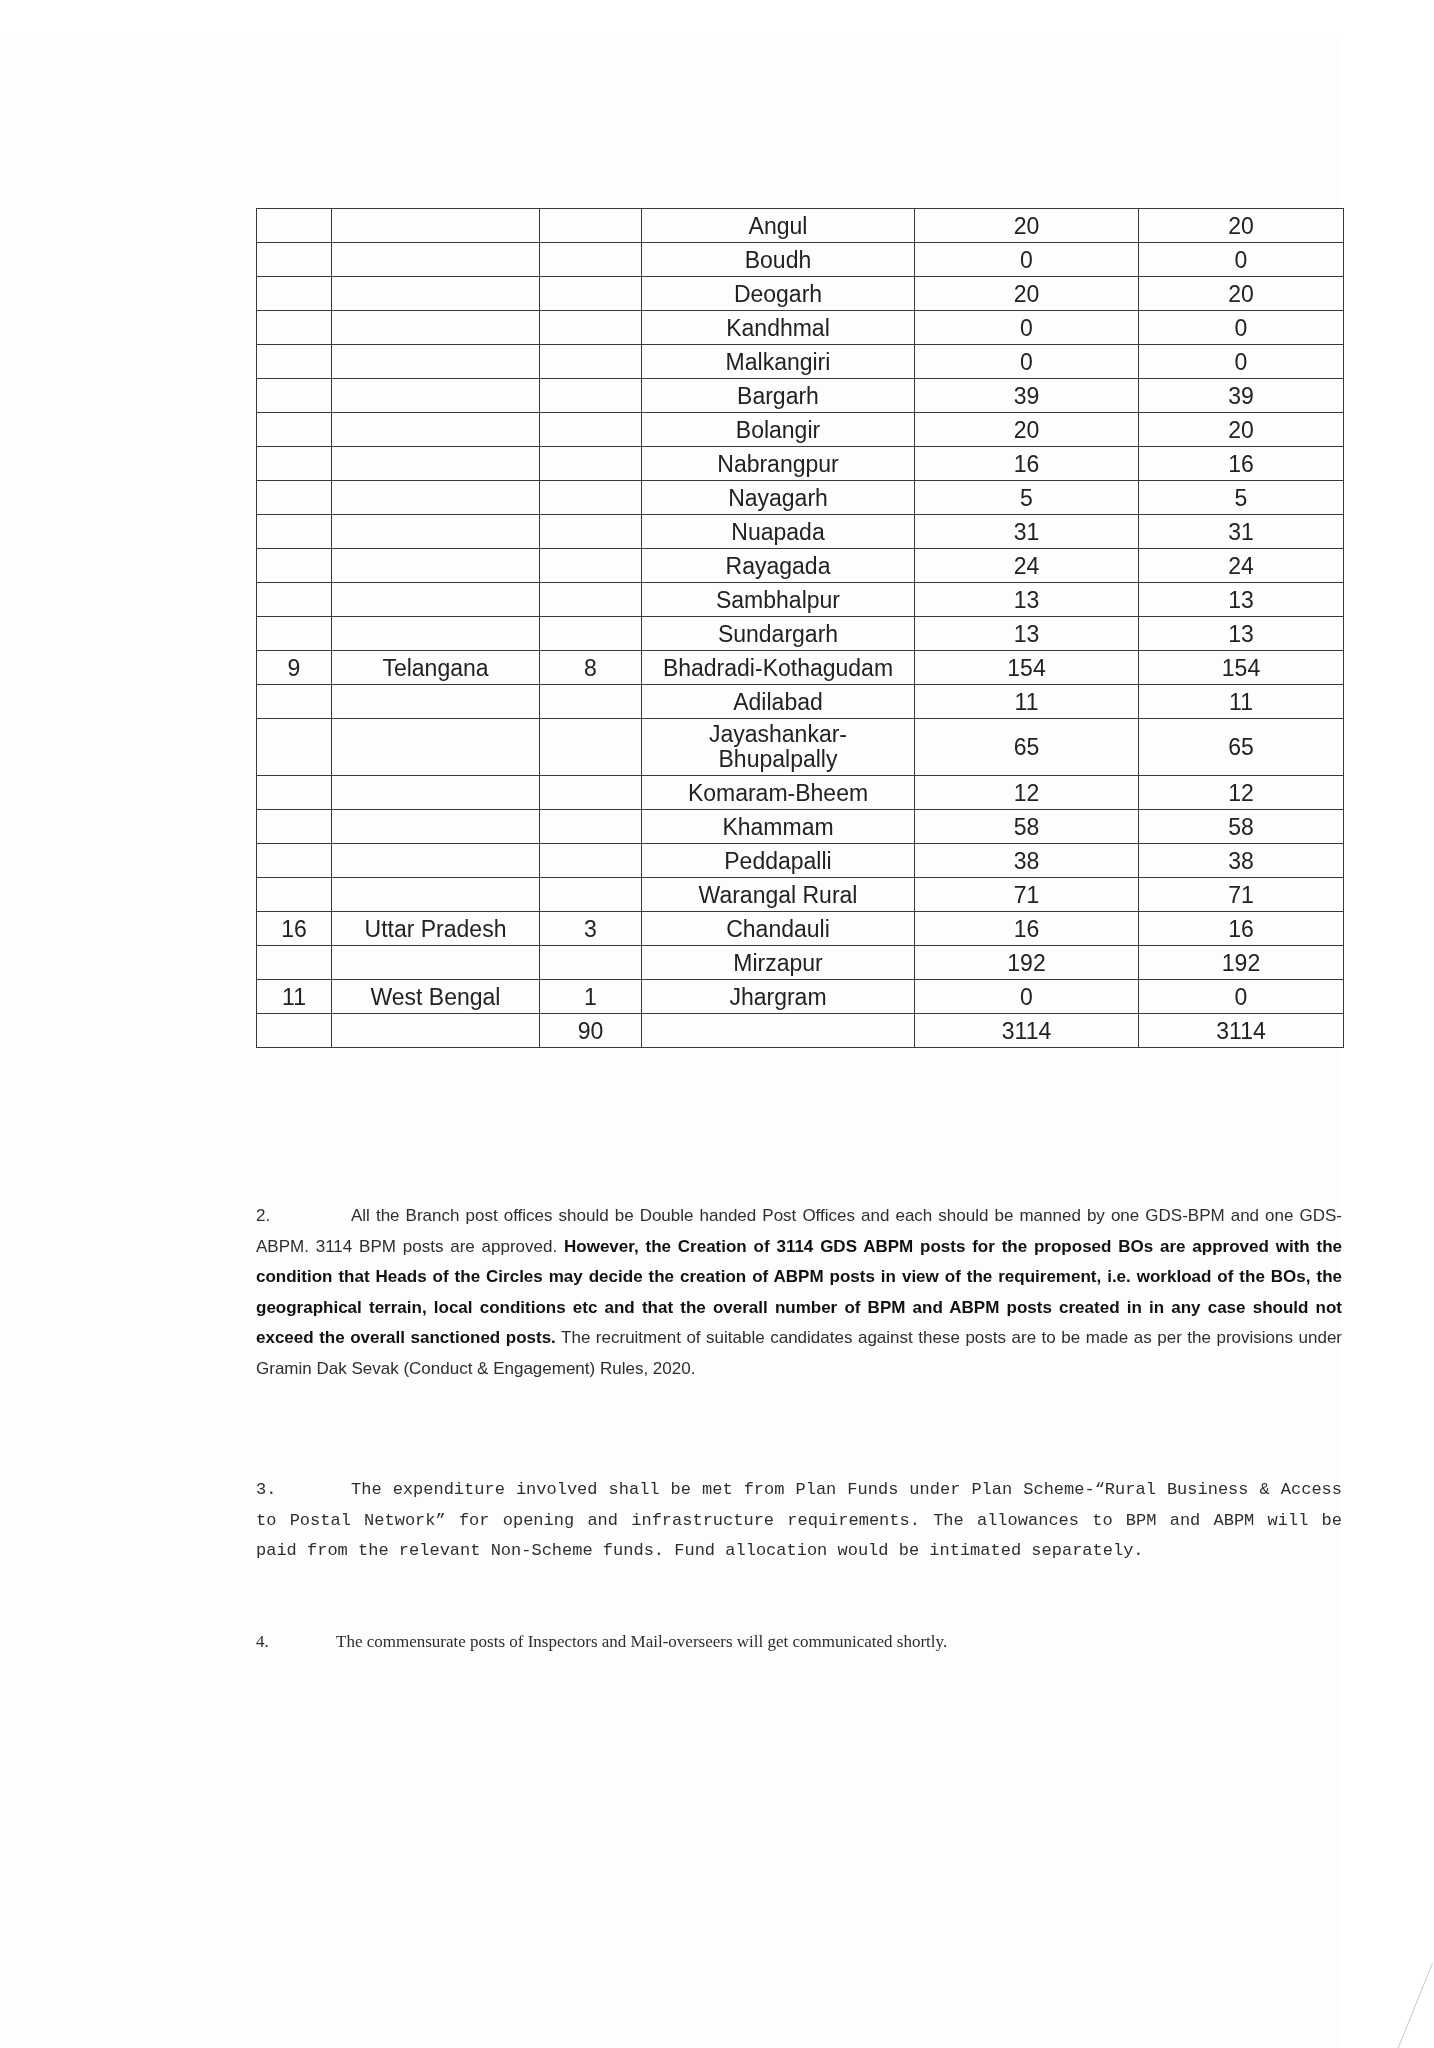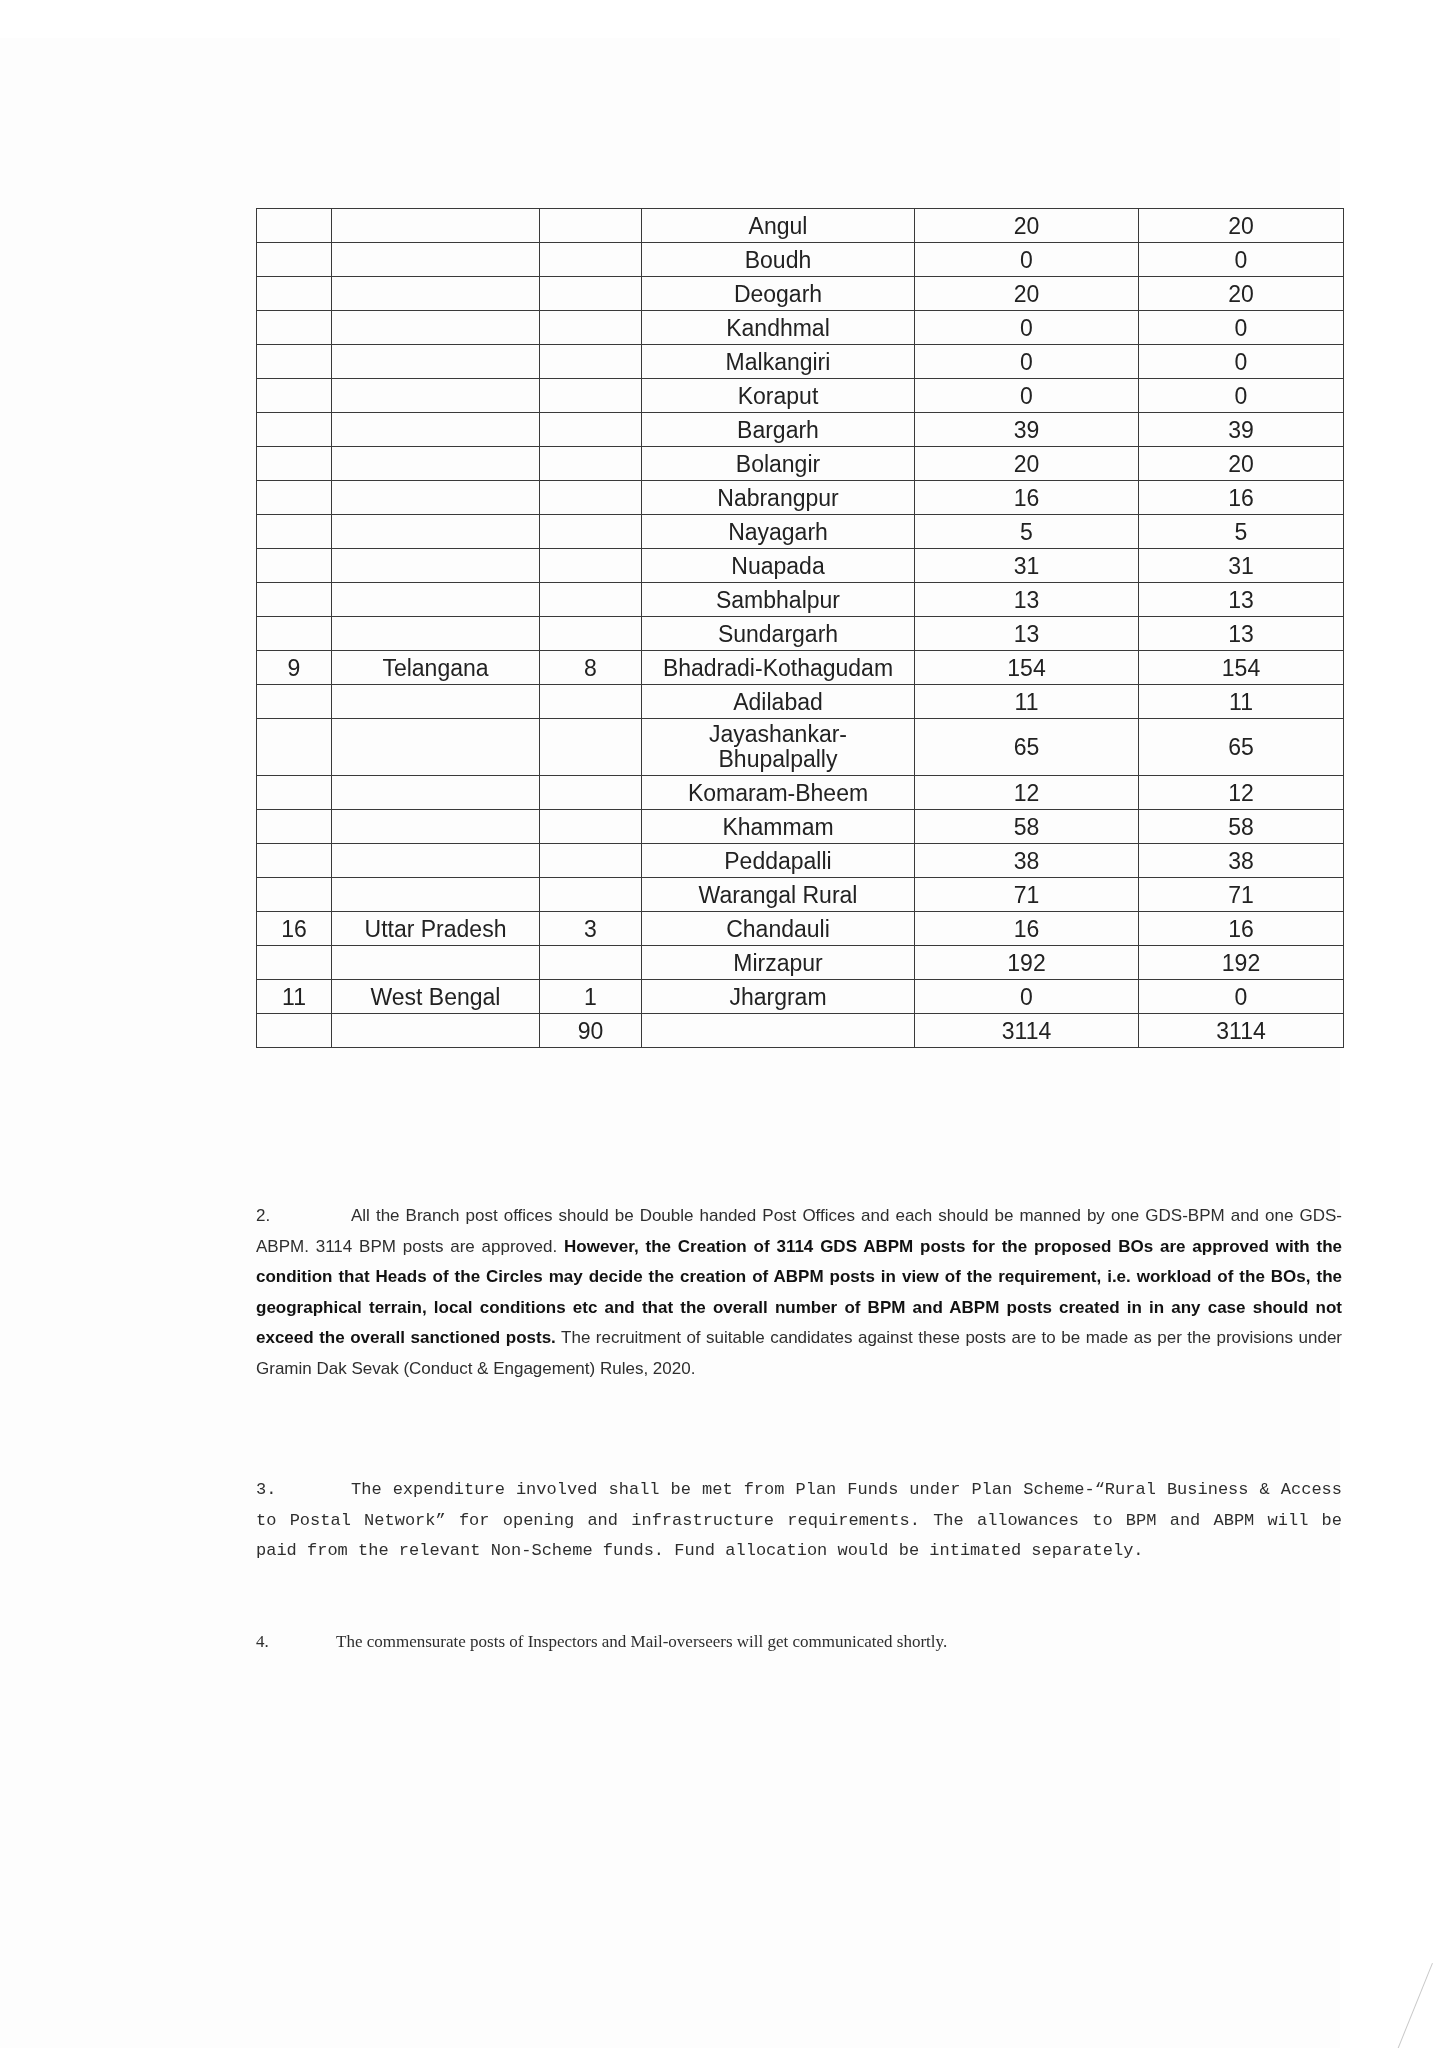--- a/index.html
+++ b/index.html
@@ -79,28 +79,20 @@
           <td></td>
           <td></td>
           <td>Malkangiri</td>
           <td>0</td>
           <td>0</td>
         </tr>
         <tr>
           <td></td>
           <td></td>
           <td></td>
-          <td>Koraput</td>
-          <td>0</td>
-          <td>0</td>
-        </tr>
-        <tr>
-          <td></td>
-          <td></td>
-          <td></td>
           <td>Bargarh</td>
           <td>39</td>
           <td>39</td>
         </tr>
         <tr>
           <td></td>
           <td></td>
           <td></td>
           <td>Bolangir</td>
           <td>20</td>
@@ -122,20 +114,28 @@
           <td>5</td>
           <td>5</td>
         </tr>
         <tr>
           <td></td>
           <td></td>
           <td></td>
           <td>Nuapada</td>
           <td>31</td>
           <td>31</td>
+        </tr>
+        <tr>
+          <td></td>
+          <td></td>
+          <td></td>
+          <td>Rayagada</td>
+          <td>24</td>
+          <td>24</td>
         </tr>
         <tr>
           <td></td>
           <td></td>
           <td></td>
           <td>Sambhalpur</td>
           <td>13</td>
           <td>13</td>
         </tr>
         <tr>

